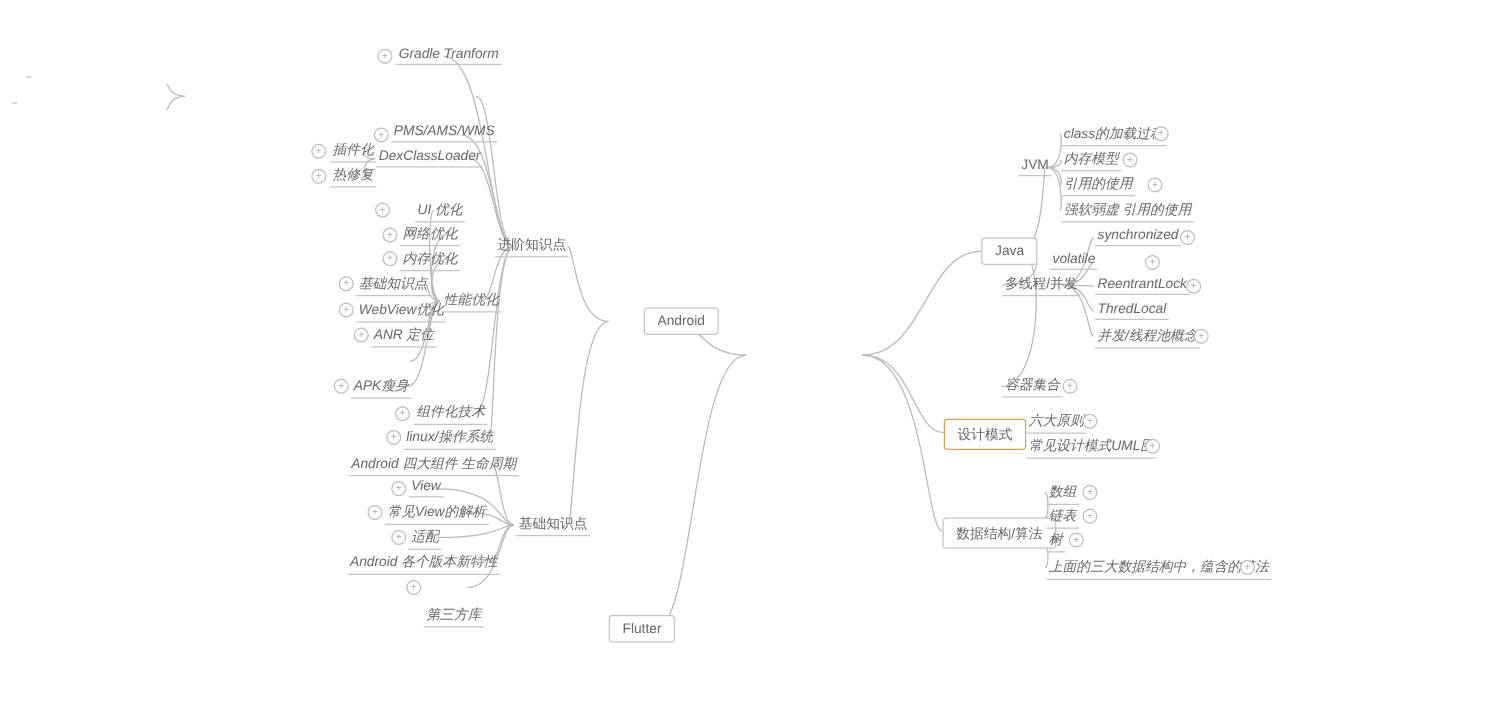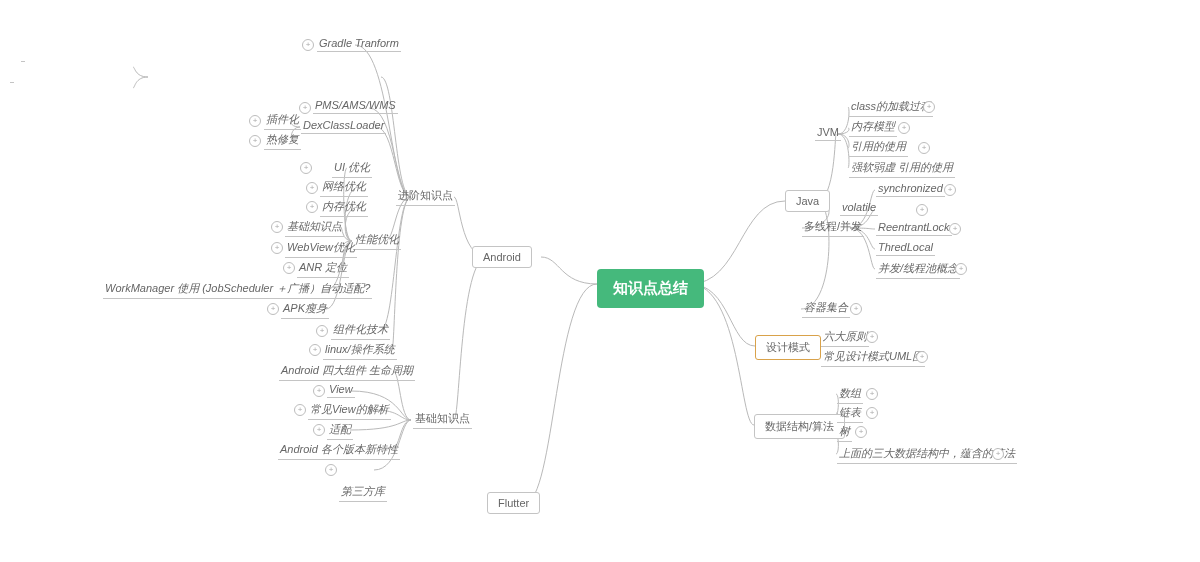--- a/index.html
+++ b/index.html
@@ -126,23 +126,22 @@
 
     <path d="M804 346 C818 346 818 337 820 337"></path>
     <path d="M804 346 C818 346 818 357 820 357"></path>
 
     <path d="M828 425 C840 425 840 394 836 394"></path>
     <path d="M828 425 C840 425 840 413 836 413"></path>
     <path d="M828 425 C840 425 840 432 836 432"></path>
     <path d="M828 425 C840 425 840 454 836 454"></path>
   </svg>
 
-  <div class="node root" style="left:597px; top:269px"><span>知识点总结</span></div>
-
-  <div class="node box" style="left:472px; top:246px"><span>Android</span></div>
+
+  <div class="node box" style="left:515px; top:246px"><span>Android</span></div>
   <div class="node box" style="left:487px; top:492px"><span>Flutter</span></div>
 
   <div class="node mid" style="left:396px; top:188px"><span>进阶知识点</span></div>
   <div class="node mid" style="left:413px; top:411px"><span>基础知识点</span></div>
 
   <div class="node leaf" style="left:317px; top:37px"><span>Gradle Tranform</span></div>
   <div class="expander" style="left:302px; top:45px"></div>
 
   <div class="node leaf" style="left:21px; top:59px"><span></span></div>
   <div class="node leaf" style="left:10px; top:80px"><span></span></div>
@@ -162,21 +161,20 @@
   <div class="node leaf" style="left:320px; top:179px"><span>网络优化</span></div>
   <div class="expander" style="left:306px; top:188px"></div>
   <div class="node leaf" style="left:320px; top:199px"><span>内存优化</span></div>
   <div class="expander" style="left:306px; top:207px"></div>
   <div class="node leaf" style="left:285px; top:219px"><span>基础知识点</span></div>
   <div class="expander" style="left:271px; top:227px"></div>
   <div class="node leaf" style="left:285px; top:240px"><span>WebView优化</span></div>
   <div class="expander" style="left:271px; top:248px"></div>
   <div class="node leaf" style="left:297px; top:260px"><span>ANR 定位</span></div>
   <div class="expander" style="left:283px; top:268px"></div>
-  <div class="node leaf" style="left:103px; top:281px"><span>WorkManager 使用 (JobScheduler ＋广播）自动适配?</span></div>
   <div class="node leaf" style="left:281px; top:301px"><span>APK瘦身</span></div>
   <div class="expander" style="left:267px; top:309px"></div>
 
   <div class="node leaf" style="left:331px; top:322px"><span>组件化技术</span></div>
   <div class="expander" style="left:316px; top:331px"></div>
   <div class="node leaf" style="left:323px; top:342px"><span>linux/操作系统</span></div>
   <div class="expander" style="left:309px; top:350px"></div>
 
   <div class="node leaf" style="left:279px; top:363px"><span>Android 四大组件 生命周期</span></div>
   <div class="node leaf" style="left:327px; top:383px"><span>View</span></div>

